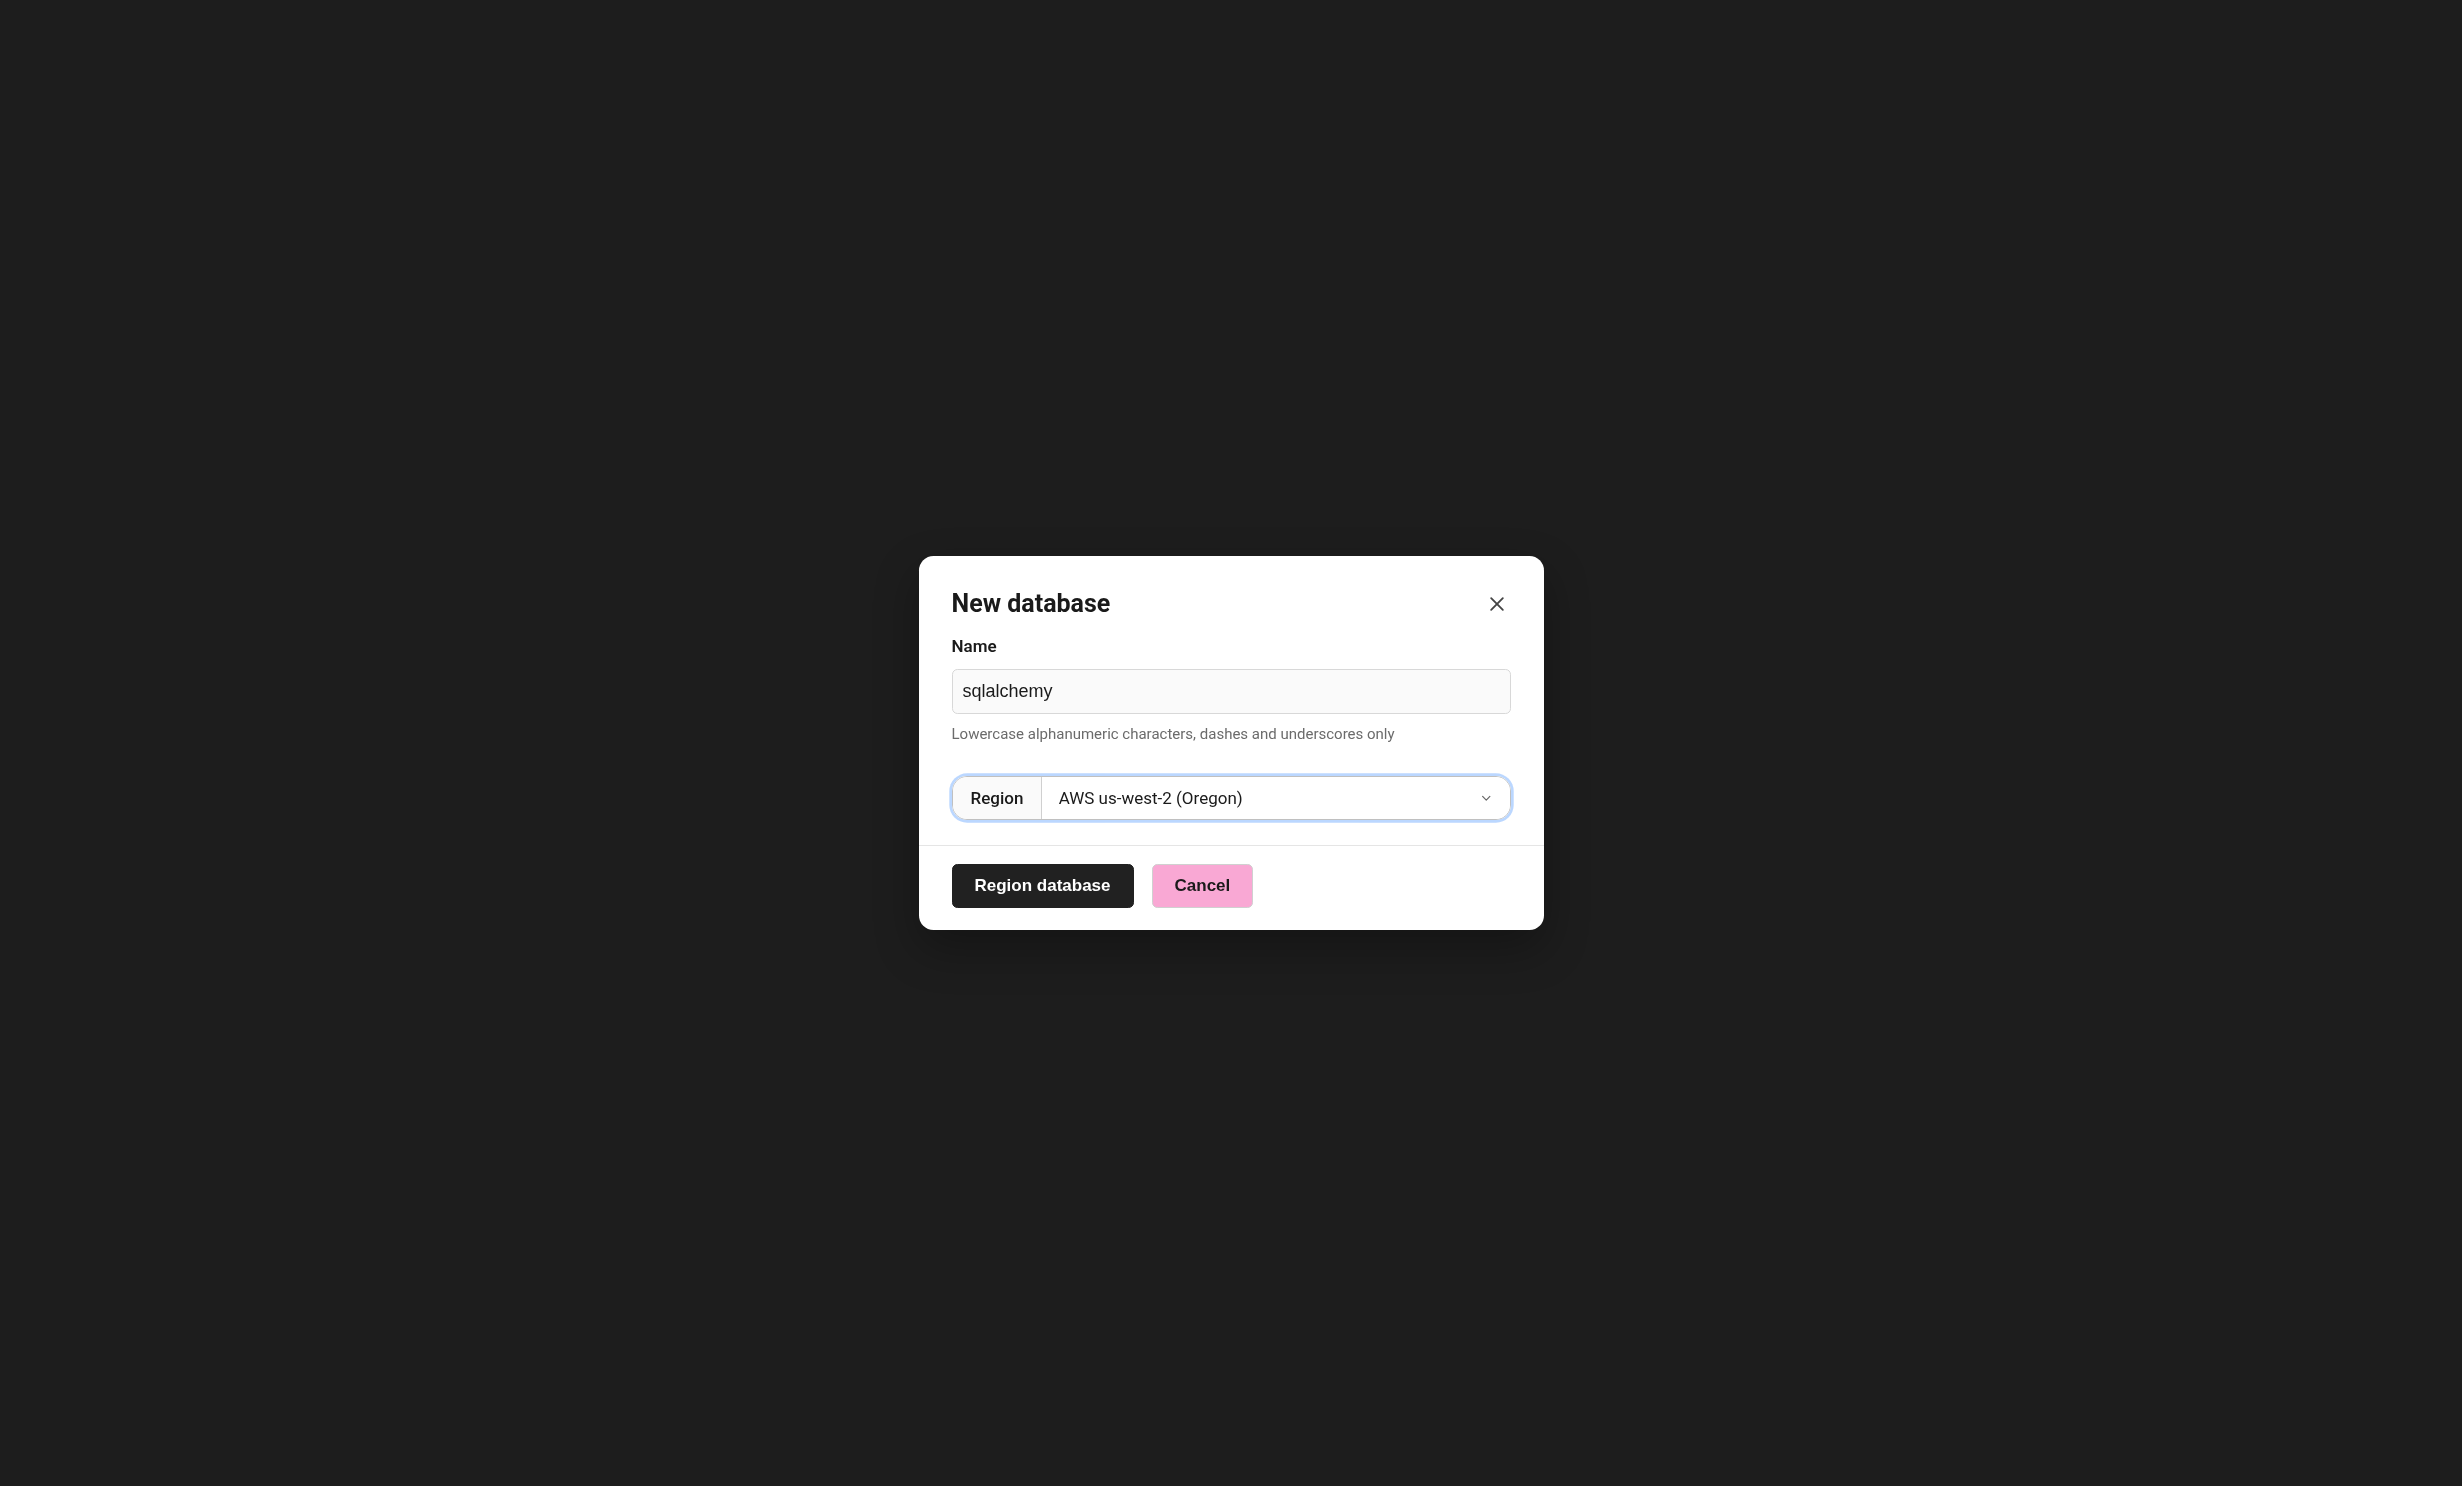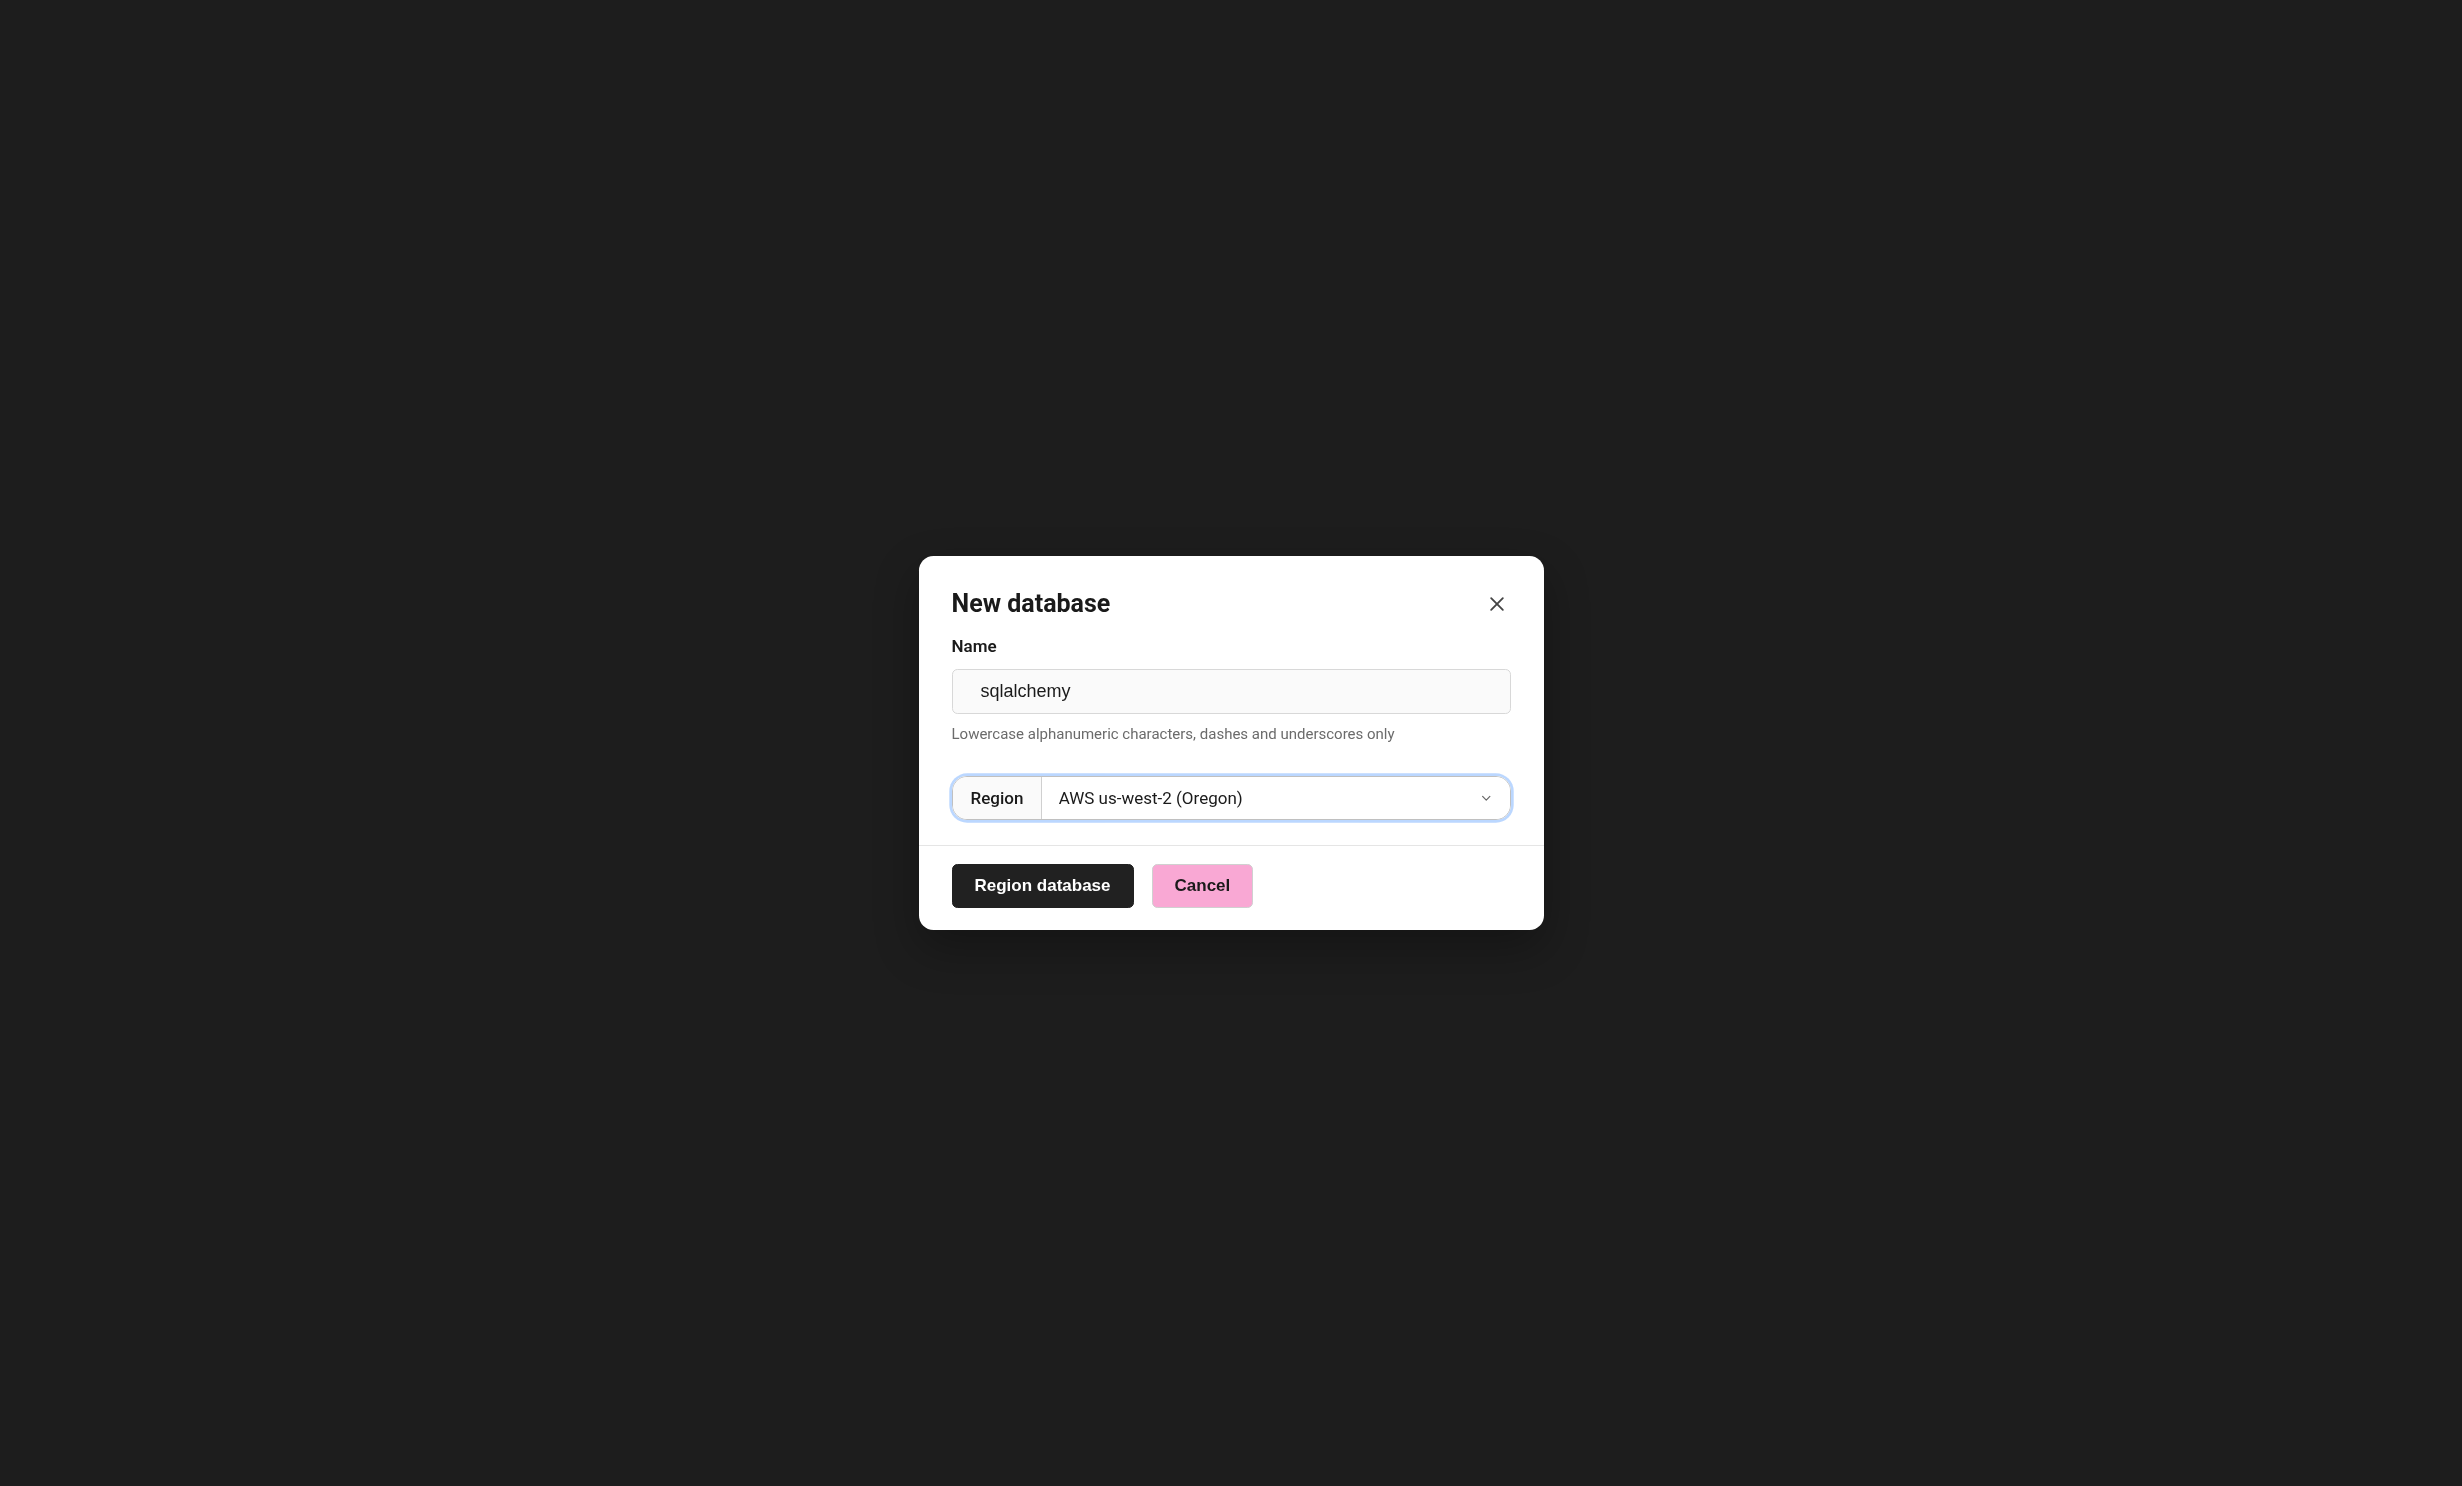--- a/index.html
+++ b/index.html
@@ -61,21 +61,21 @@
     }
     .field-label {
       font-size: 17px;
       font-weight: 600;
       color: #1a1a1a;
       margin-bottom: 13px;
       display: block;
     }
     .text-input {
       width: 100%;
-      padding: 11px 28px;
+      padding: 11px 10px;
       font-size: 18px;
       border: 0.9px solid #d8d8d8;
       border-radius: 5.4px;
       background: #fafafa;
       color: #1a1a1a;
       outline: none;
     }
     .help-text {
       font-size: 15px;
       color: #6b6b6b;

